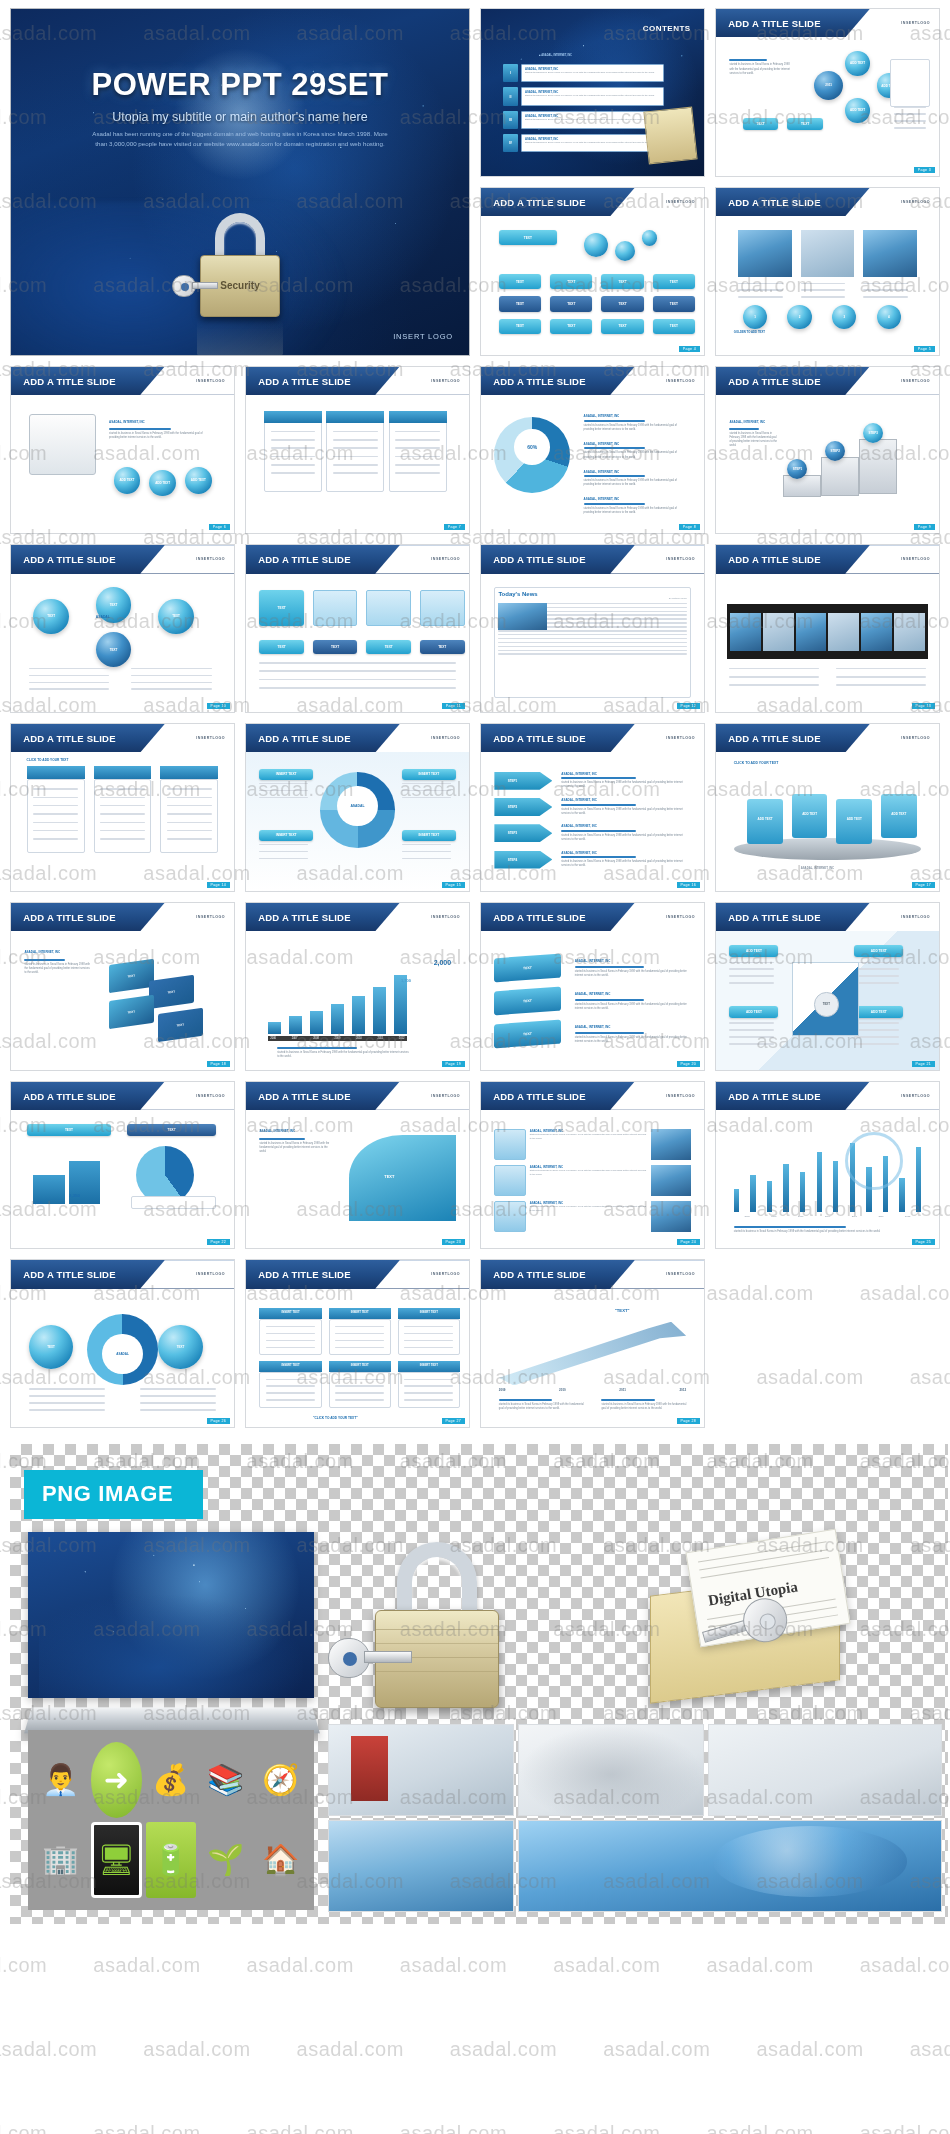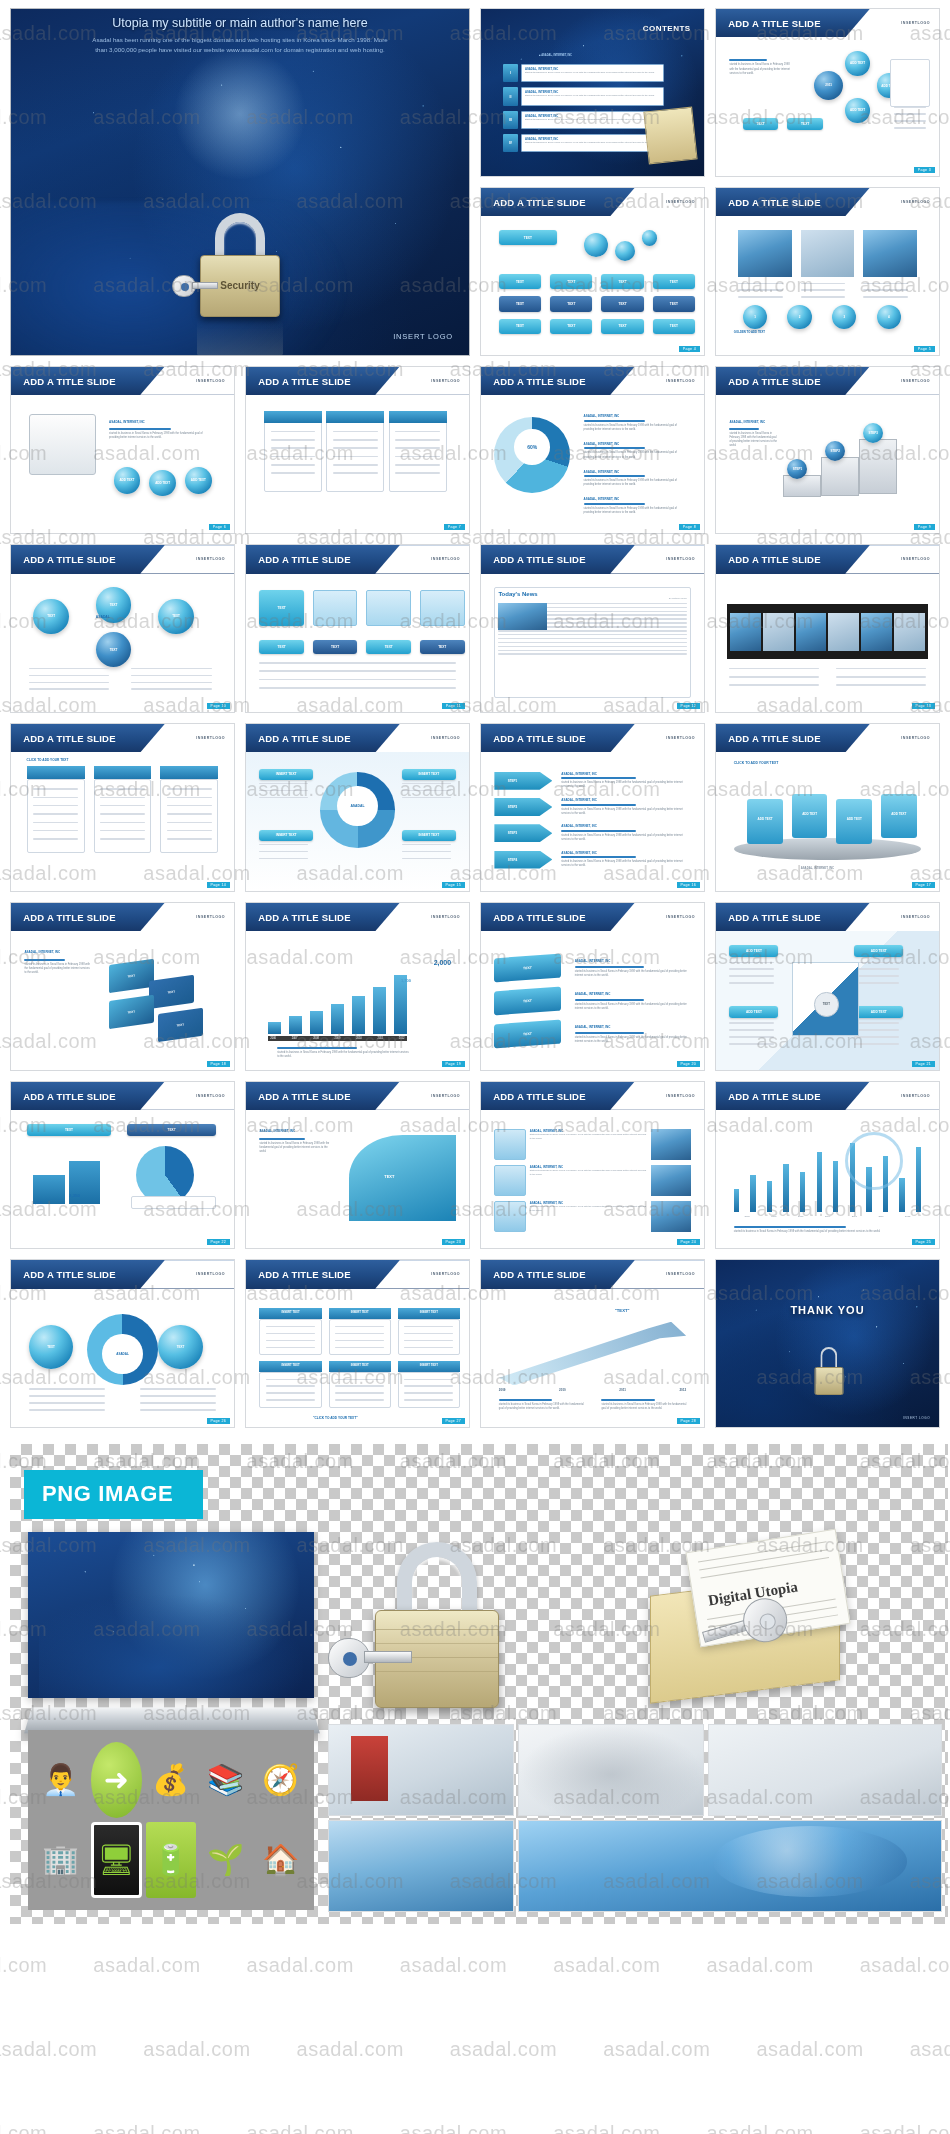--- a/index.html
+++ b/index.html
@@ -503,20 +503,21 @@
 
   <div class="slides-area">
     <div class="grid" id="grid">
 
       <div class="slide hero">
         <div class="dark-bg">
           <div class="globe"></div>
         </div>
         <div class="glow"></div>
         <div class="cover-inner">
+          <div class="cover-title">POWER PPT 29SET</div>
           <div class="cover-sub">Utopia my subtitle or main author's name here</div>
           <div class="cover-desc">Asadal has been running one of the biggest  domain and web hosting sites in Korea since March 1998. More than 3,000,000 people have visited our website  www.asadal.com for domain  registration and web hosting.</div>
         </div>
         <div class="padlock">
           <div class="shackle"></div>
           <div class="body">
             <div class="body-label">Security</div>
           </div>
           <div class="key">
             <div class="head"></div>
@@ -1394,31 +1395,20 @@
               <div class="mini hdline" style="position: relative; width: 60%;"></div>
               <div style="font-size: 2.6px; line-height: 1.6; color: rgb(122, 136, 150); margin-top: 2px;">started its business in Seoul Korea in February 1998 with the fundamental goal of providing better internet services to the world.</div>
             </div>
             <div class="mini" style="left: 54%; top: 80%; width: 40%;">
               <div class="mini hdline" style="position: relative; width: 60%;"></div>
               <div style="font-size: 2.6px; line-height: 1.6; color: rgb(122, 136, 150); margin-top: 2px;">started its business in Seoul Korea in February 1998 with the fundamental goal of providing better internet services to the world.</div>
             </div>
           </div>
           <div class="pagetag">Page 28</div>
         </div>
-        <div class="slide">
-          <div class="sl-body" style="top: 0px; background: transparent;">
-            <div class="dark-bg" style="position: absolute; inset: 0px;"></div>
-            <div style="position: absolute; left: 0px; right: 0px; top: 26%; text-align: center; font-size: 11px; font-weight: bold; color: rgb(255, 255, 255); letter-spacing: 1px; text-shadow: rgba(0, 0, 0, 0.6) 0px 2px 4px;">THANK YOU</div>
-            <div class="mini" style="left: 44%; top: 52%; width: 13%; height: 30%;">
-              <div style="position:absolute;left:50%;transform:translateX(-50%);top:0;width:60%;height:44%;border:2.6px solid #cfd6dd;border-bottom:none;border-radius:14px 14px 0 0;"></div>
-              <div style="position:absolute;left:50%;transform:translateX(-50%);top:40%;width:100%;height:56%;border-radius:2px;background:linear-gradient(180deg,#e6dfb8,#b6a775);border:1px solid #9d8f62;"></div>
-            </div>
-            <div style="position: absolute; right: 4%; bottom: 4%; font-size: 3px; color: rgb(188, 212, 239); letter-spacing: 0.6px;">INSERT LOGO</div>
-          </div>
-        </div>
       </div>
   </div>
 
   <div class="png-section">
     <div class="checker">
       <div class="png-banner">PNG IMAGE</div>
       <div class="png-body">
 
         <div class="png-hero-row">
           <div class="png-wall">

